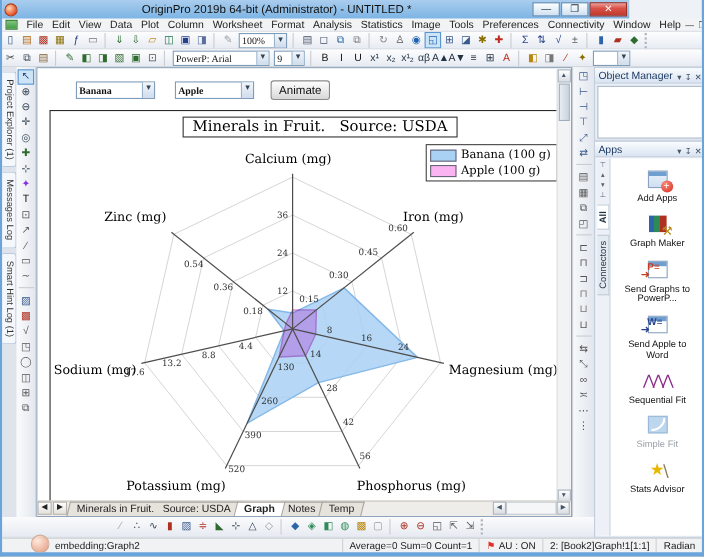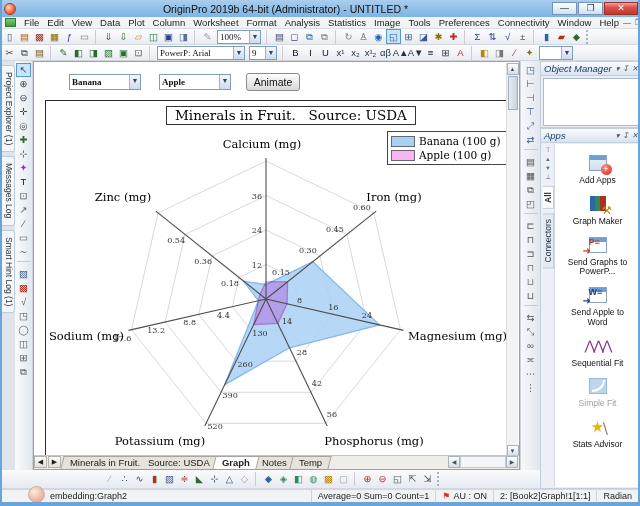--- a/index.html
+++ b/index.html
@@ -1,19 +1,19 @@
 <!DOCTYPE html>
 <html><head>
 <meta charset="utf-8">
 <style>
   html,body{margin:0;padding:0;background:#9aa7b8;font-family:"Liberation Sans",sans-serif;}
   *{box-sizing:border-box;}
   #app{position:relative;width:640px;height:506px;background:#eef1f6;border-left:2px solid #69a5da;border-right:2px solid #69a5da;border-bottom:4px solid #69a5da;overflow:hidden;}
   
-  .titlebar{position:absolute;left:-2px;top:0;width:640px;height:17px;background:linear-gradient(#a9cdee,#7db4e4);display:flex;align-items:center;font-size:10.5px;color:#111;justify-content:center;}
+  .titlebar{position:absolute;left:-2px;top:0;width:572px;height:17px;background:linear-gradient(#a9cdee,#7db4e4);display:flex;align-items:center;font-size:10.5px;color:#111;justify-content:center;}
   .app-logo{width:12px;height:12px;margin:0 4px;border-radius:50%;background:radial-gradient(circle at 35% 35%,#ffd9b0,#e8542b 70%);border:1px solid #b43c1c;flex:none;}
   .t-title{flex:1;text-align:center;white-space:nowrap;overflow:hidden;}
   .t-btns{display:flex;margin-right:2px;}
   .t-btn{width:25px;height:13px;border:1px solid #7193b5;background:linear-gradient(#fdfeff,#cfe0f0);color:#234;font-size:9px;line-height:11px;text-align:center;margin-left:1px;}
   .t-btn.close{width:34px;background:linear-gradient(#f0a099,#d9534a 40%,#c0392b);color:#fff;border-color:#9e2f23;}
   
   .menubar{position:absolute;left:0;top:17px;width:100%;height:12px;background:#f2f3f5;border-bottom:1px solid #dadde2;display:flex;align-items:center;font-size:9.5px;color:#222;}
   .menu-grid{width:11px;height:9px;margin:0 4px 0 3px;background:linear-gradient(#7fc77f,#3f9e3f);border:1px solid #2d7a2d;flex:none;}
   .menu-item{padding:0 4px;white-space:nowrap;}
   .menu-win{margin-left:auto;display:flex;gap:4px;padding-right:4px;color:#333;font-size:8px;}
@@ -56,21 +56,21 @@
   
   .doctabs{position:absolute;left:0;bottom:0;width:100%;height:14px;background:#efedea;border-top:1px solid #c8c5c0;display:flex;align-items:flex-end;font-size:9.5px;color:#222;}
   .dnav{width:13px;height:12px;border:1px solid #b5b2ac;background:linear-gradient(#fdfdfd,#e4e1dc);font-size:7px;line-height:10px;text-align:center;flex:none;margin:0 1px 1px 0;}
   .dtab{height:13px;line-height:12px;padding:0 7px;border:1px solid #a8a49e;border-bottom:none;background:#e6e2dc;white-space:pre;transform:skewX(-14deg);margin-right:-4px;}
   .dtab>span{display:inline-block;transform:skewX(14deg);}
   .dtab.active{background:#fff;font-weight:bold;z-index:2;}
   .hscroll{margin-left:auto;display:flex;align-items:center;height:13px;margin-bottom:1px;margin-right:1px;}
   .htrack{width:46px;height:12px;background:#f5f6f8;border:1px solid #c5cad1;}
   
   .rpanel{position:absolute;left:538px;width:102px;background:#eaeff6;border:1px solid #c3cedd;}
-  .phead{height:14px;background:linear-gradient(#fafcfe,#d9e4f2);border-bottom:1px solid #c3cedd;display:flex;align-items:center;font-size:9.5px;color:#1c3a63;padding:0 3px;font-style:italic;}
+  .phead{height:14px;background:linear-gradient(#fafcfe,#d9e4f2);border-bottom:1px solid #c3cedd;display:flex;align-items:flex-end;font-size:9.5px;color:#1c3a63;padding:0 3px;}
   .phead .pico{margin-left:auto;font-size:7.5px;color:#456;display:flex;gap:3px;}
   .om-body{margin:2px;height:48px;background:#fff;border:1px solid #a9b8cc;}
   .apps-body{position:absolute;left:1px;top:15px;right:1px;bottom:1px;background:#fff;display:flex;}
   .apps-nav{width:13px;background:#edf1f7;border-right:1px solid #d0d8e4;display:flex;flex-direction:column;align-items:center;font-size:6.5px;color:#567;padding-top:2px;}
   .apps-nav .nbtn{height:9px;}
   .apps-vtab{writing-mode:vertical-rl;transform:rotate(180deg);font-size:8.5px;color:#234;padding:5px 0;margin-top:4px;border:1px solid #c2cdda;border-right:none;background:#fff;}
   .apps-vtab.on{font-weight:bold;}
   .apps-vtab.off{background:#e4eaf2;}
   .apps-list{flex:1;display:flex;flex-direction:column;align-items:center;padding-top:8px;gap:7px;overflow:hidden;}
   .app-item{display:flex;flex-direction:column;align-items:center;width:100%;}

